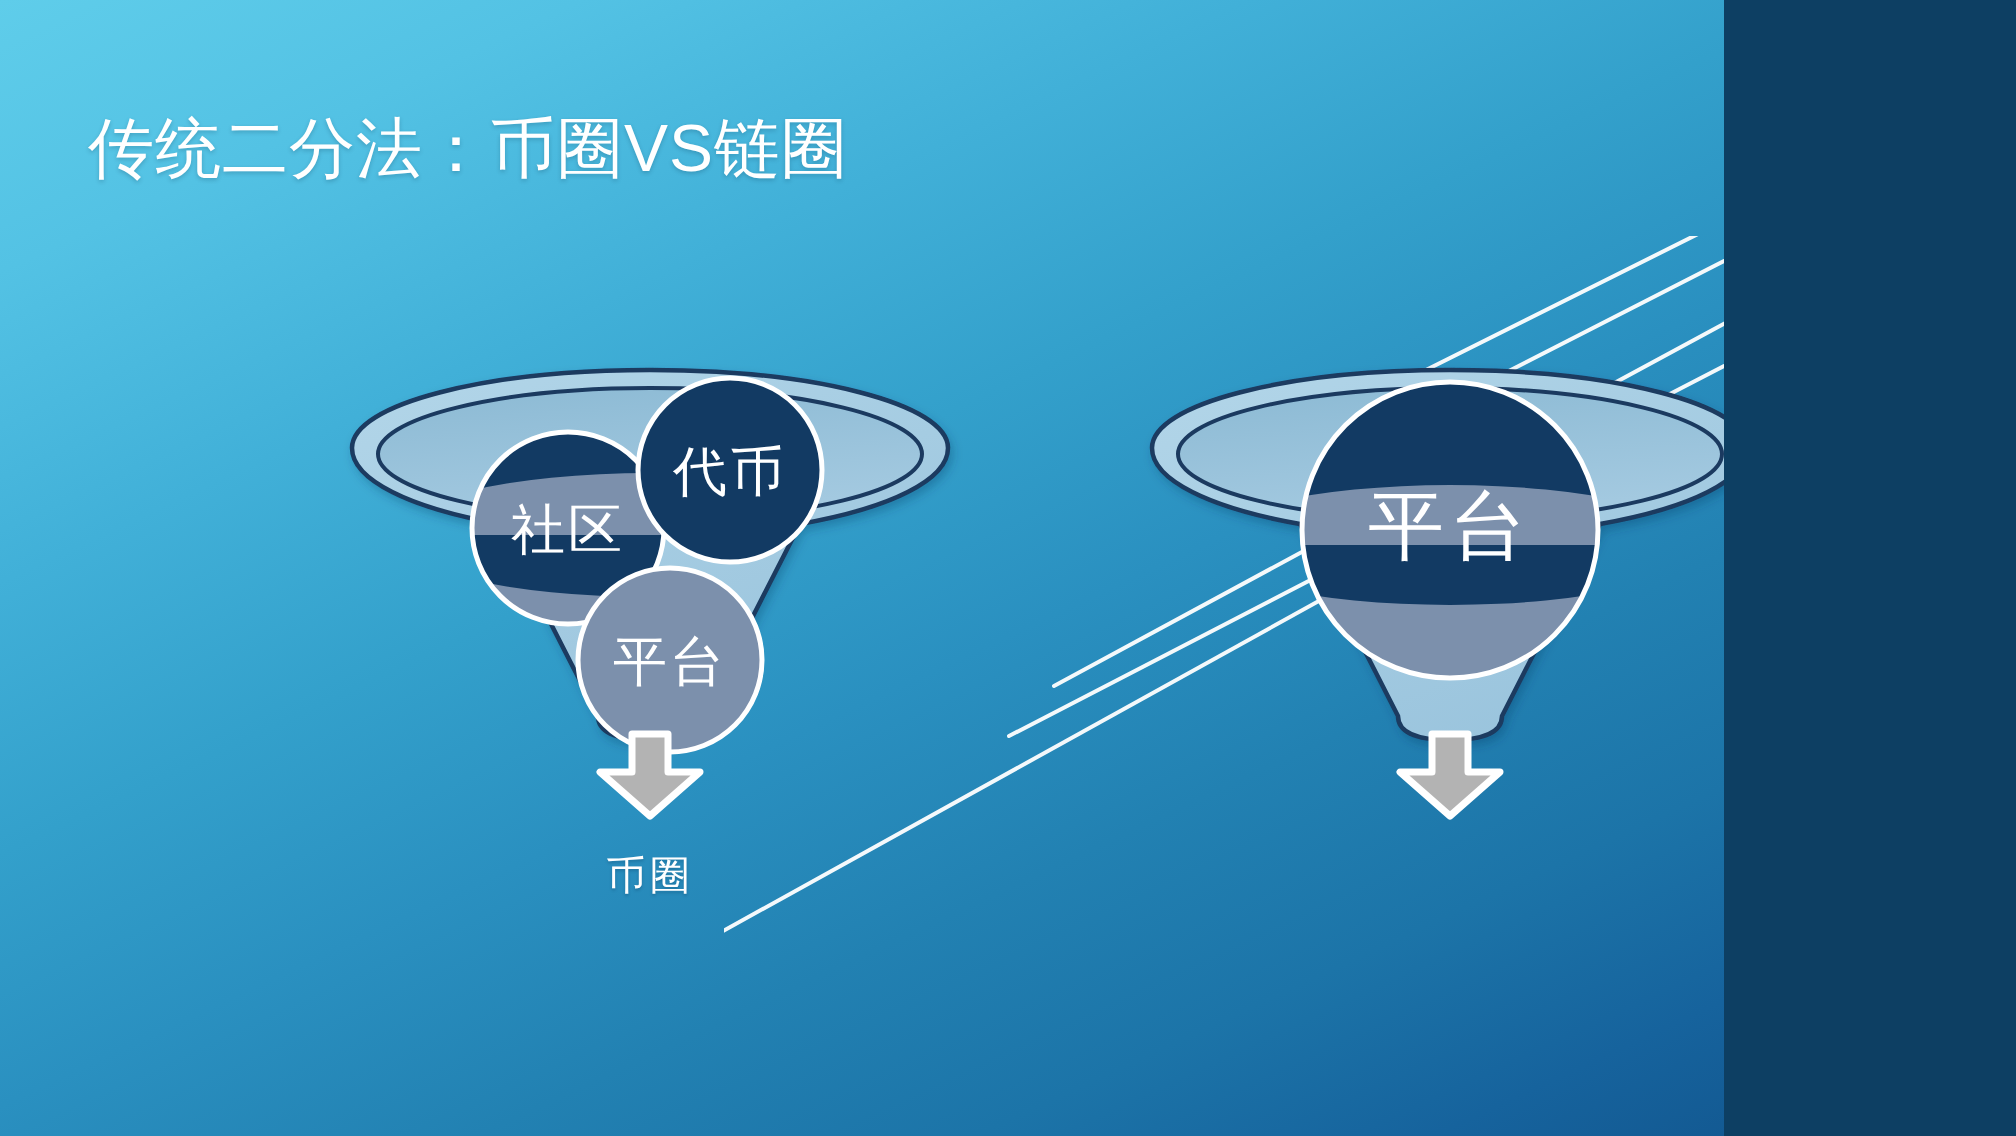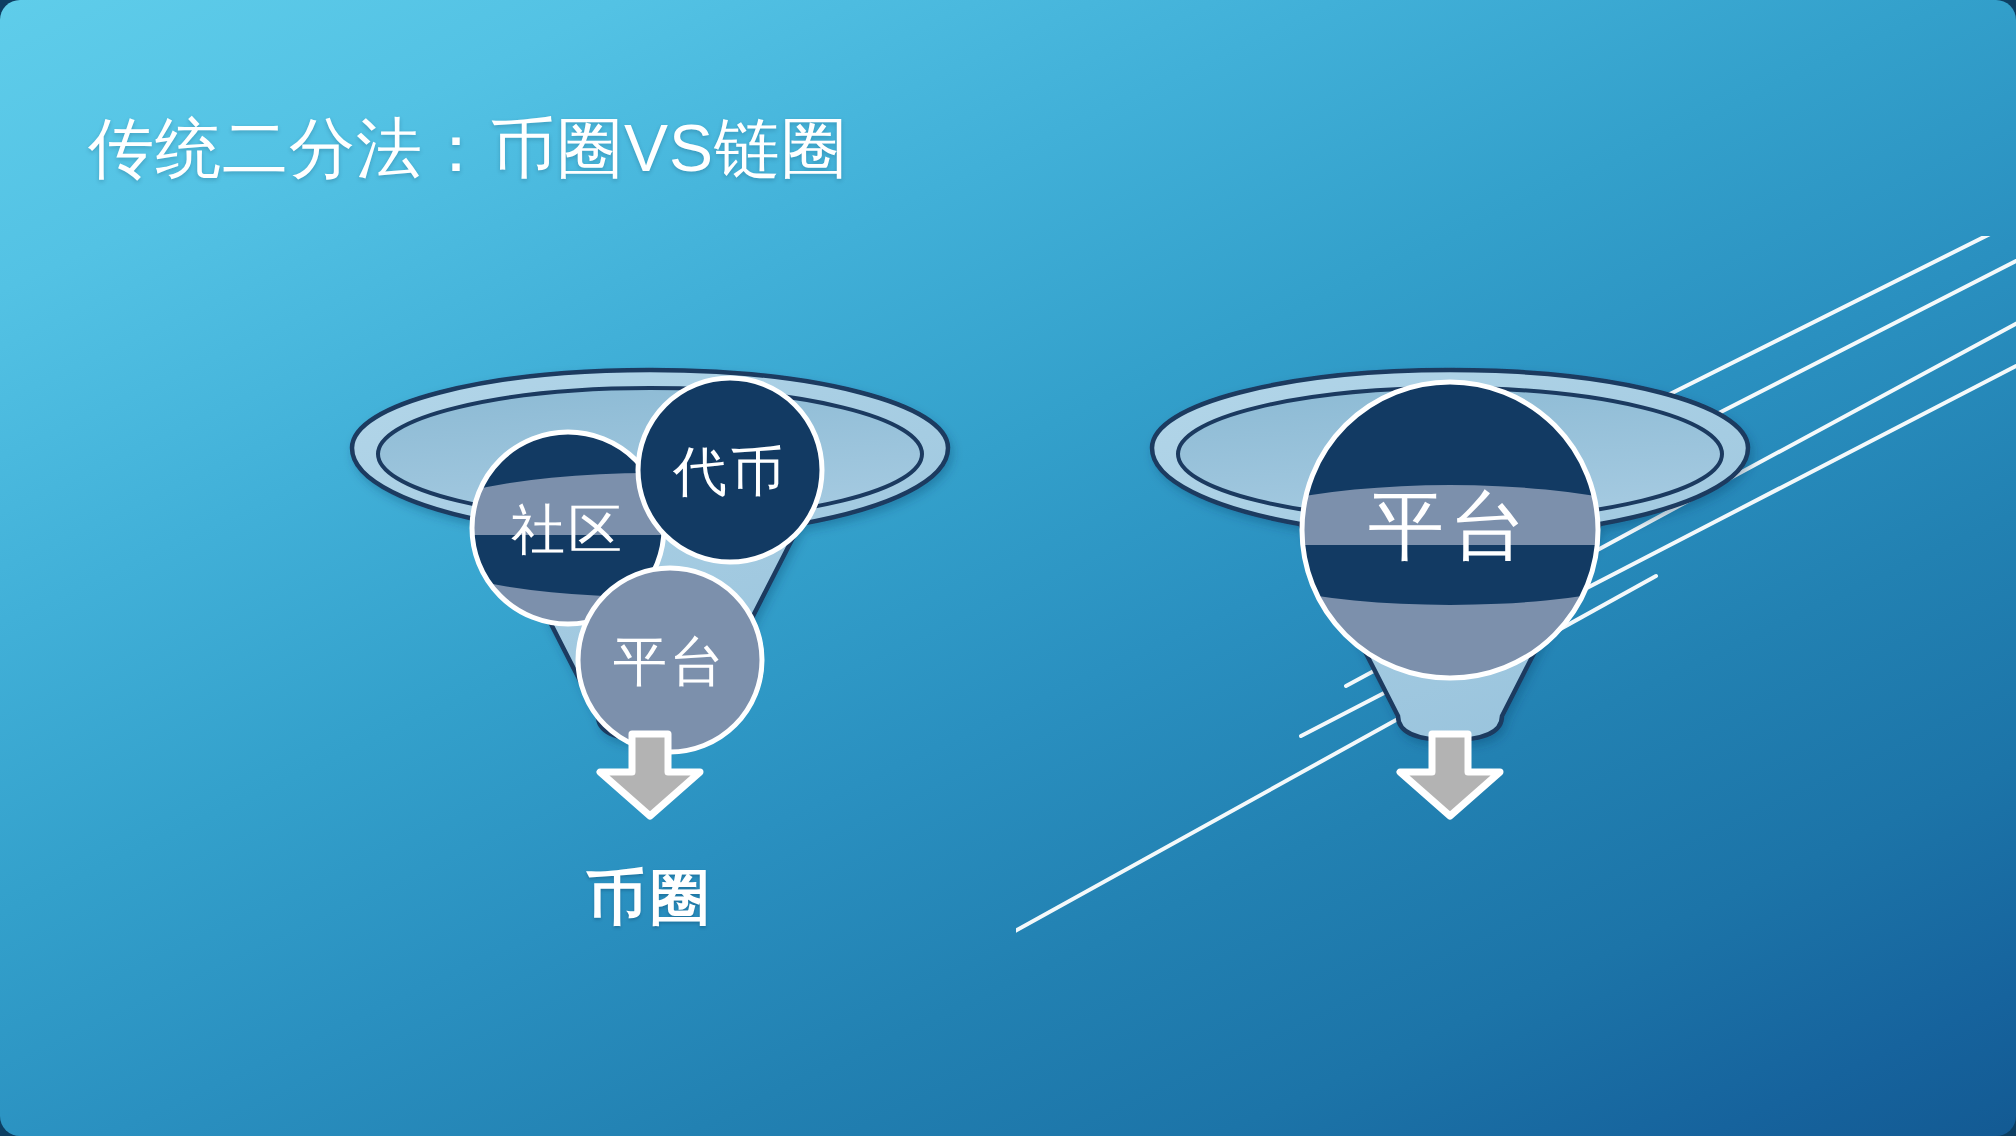--- a/index.html
+++ b/index.html
@@ -2,35 +2,34 @@
 <html><head>
 <meta charset="utf-8">
 <style>
   html, body {
     margin: 0;
     padding: 0;
     background: #0d3f63;
   }
   #slide {
     position: relative;
-    width: 2016px;
+    width: 1724px;
     height: 1136px;
     overflow: hidden;
     font-family: "Liberation Sans", "DejaVu Sans", sans-serif;
     background: linear-gradient(155deg,
         #5fcdea 0%,
         #53c2e4 14%,
         #41b0d8 30%,
         #33a0cb 44%,
         #2a90c0 57%,
         #2281b2 70%,
         #1c74a8 82%,
         #16639d 93%,
         #135a93 100%);
-    border-radius: 20px;
   }
 
   
   #deco-lines {
     position: absolute;
     right: 0;
     bottom: 0;
     width: 1000px;
     height: 900px;
     pointer-events: none;
@@ -80,26 +79,25 @@
   
   .arrow-wrap {
     position: absolute;
     left: 0;
     top: 400px;
     width: 640px;
     text-align: center;
   }
   .arrow-svg { display: block; margin: 0 auto; }
   .funnel-caption {
-    margin-top: 38px;
+    margin-top: 28px;
     color: #ffffff;
-    font-size: 60px;
+    font-size: 40px;
     letter-spacing: 4px;
     text-shadow: 0 2px 3px rgba(0,40,70,0.25);
-    font-weight: bold;
   }
 </style>
 </head>
 <body>
 
 <div id="slide">
 
   <svg id="deco-lines" viewBox="0 0 1000 900" preserveAspectRatio="none">
     <g stroke="#ffffff" stroke-width="4" stroke-linecap="round" fill="none" opacity="0.95">
       <line x1="610" y1="180" x2="1010" y2="-20"></line>

